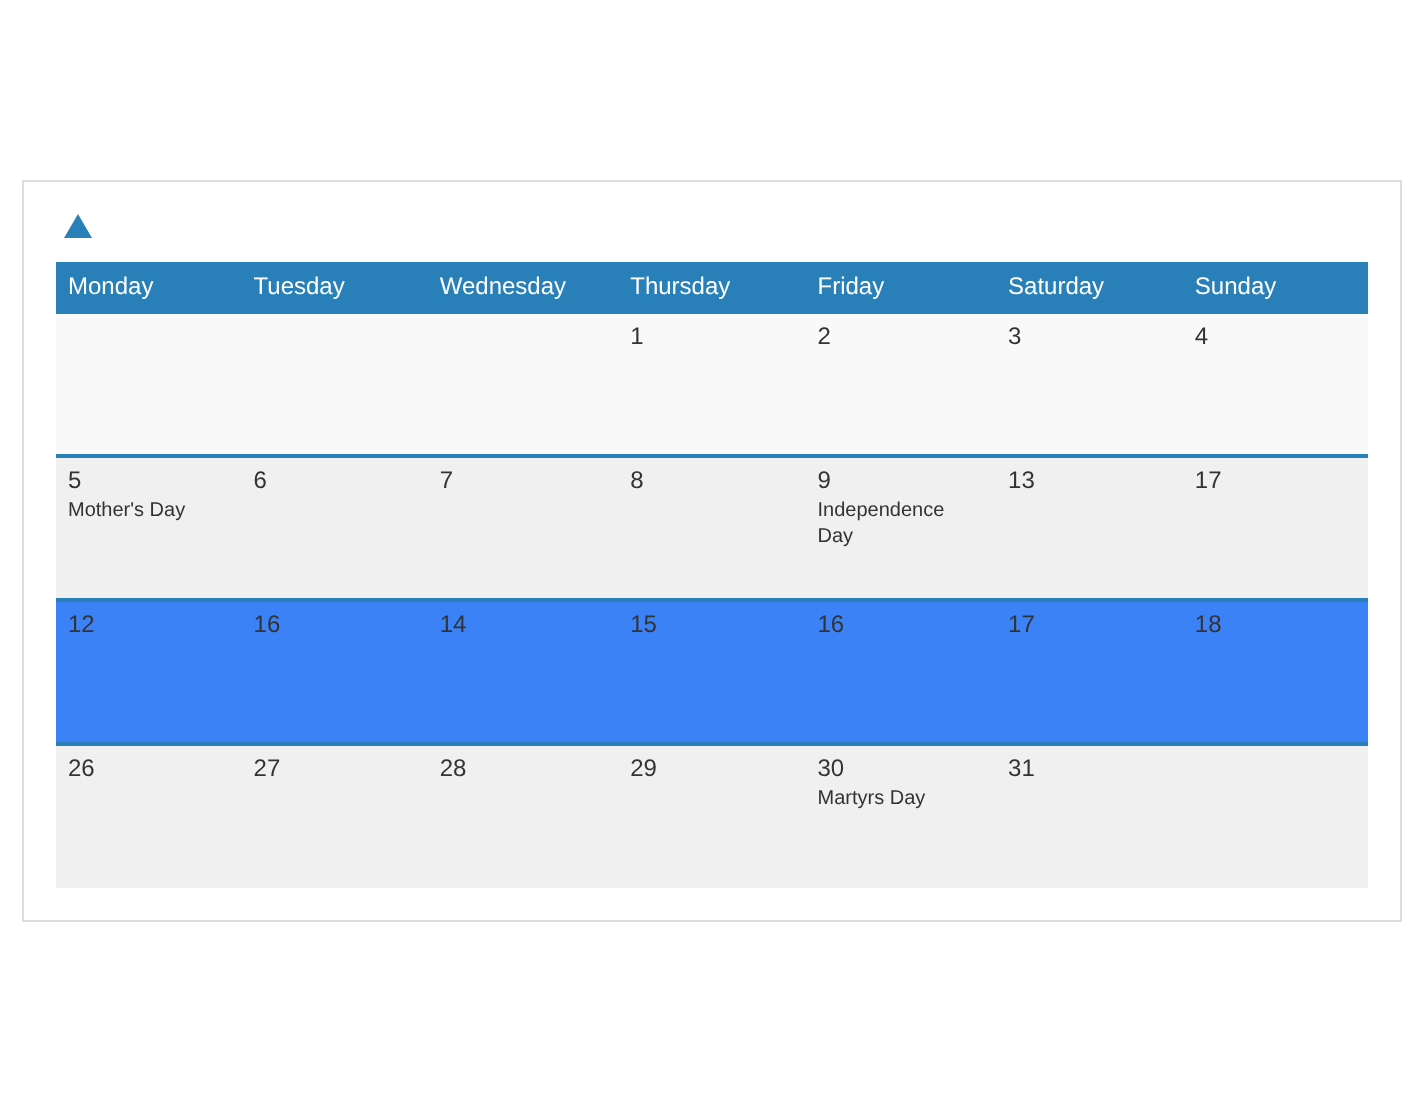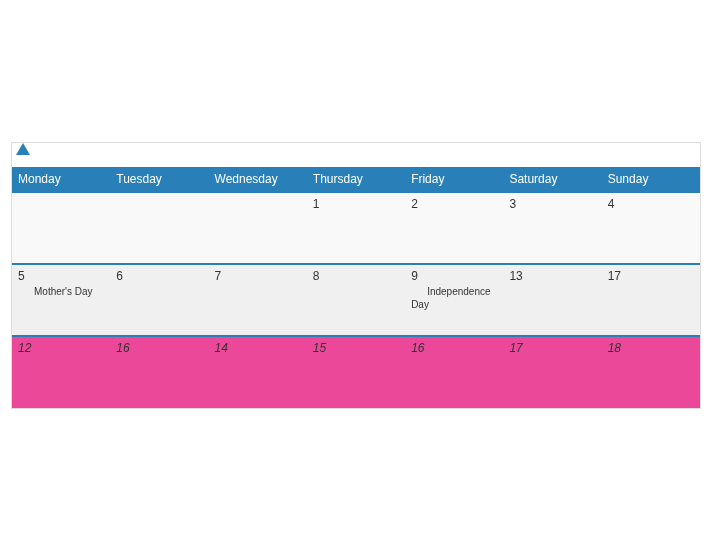--- a/index.html
+++ b/index.html
@@ -9,20 +9,21 @@
       width: 712px;
       height: 550px;
       display: flex;
       align-items: center;
       justify-content: center;
     }
     .calendar-container {
       width: 690px;
       background: #fff;
       border: 1px solid #ddd;
+      padding: 16px;
     }
     .calendar-header {
       display: flex;
       align-items: center;
       justify-content: space-between;
       margin-bottom: 12px;
     }
     .logo {
       display: flex;
       flex-direction: column;
@@ -94,26 +95,25 @@
       font-size: 12px;
       color: #333;
       font-weight: normal;
       display: block;
       margin-bottom: 2px;
     }
     .event-label {
       font-size: 10px;
       color: #333;
       line-height: 1.3;
-      margin-left: 16px;
     }
     
     .row-1 td { background: #f9f9f9; }
     .row-2 td { background: #efefef; }
-    .row-3 td { background: #ec4899; font-style: italic; }
+    .row-3 td { background: #3b82f6; }
     .row-4 td { background: #efefef; }
     .row-5 td { background: #f9f9f9; }
   </style>
 </head>
 <body>
 
 <div class="calendar-container">
   <div class="calendar-header">
     <div class="logo">
       <span class="logo-general"></span>
@@ -191,15 +191,34 @@
           <td>
             <span class="day-number">16</span>
           </td>
           <td>
             <span class="day-number">17</span>
           </td>
           <td>
             <span class="day-number">18</span>
           </td>
         </tr>
+        <tr class="row-5">
+          <td>
+            <span class="day-number">26</span>
+          </td>
+          <td>
+            <span class="day-number">27</span>
+          </td>
+          <td>
+            <span class="day-number">28</span>
+          </td>
+          <td>
+            <span class="day-number">29</span>
+          </td>
+          <td><span class="day-number">30</span><span class="event-label">Martyrs Day</span></td>
+          <td>
+            <span class="day-number">31</span>
+          </td>
+          <td></td>
+        </tr>
       </tbody>
   </table>
 </div>
 
 </body></html>

